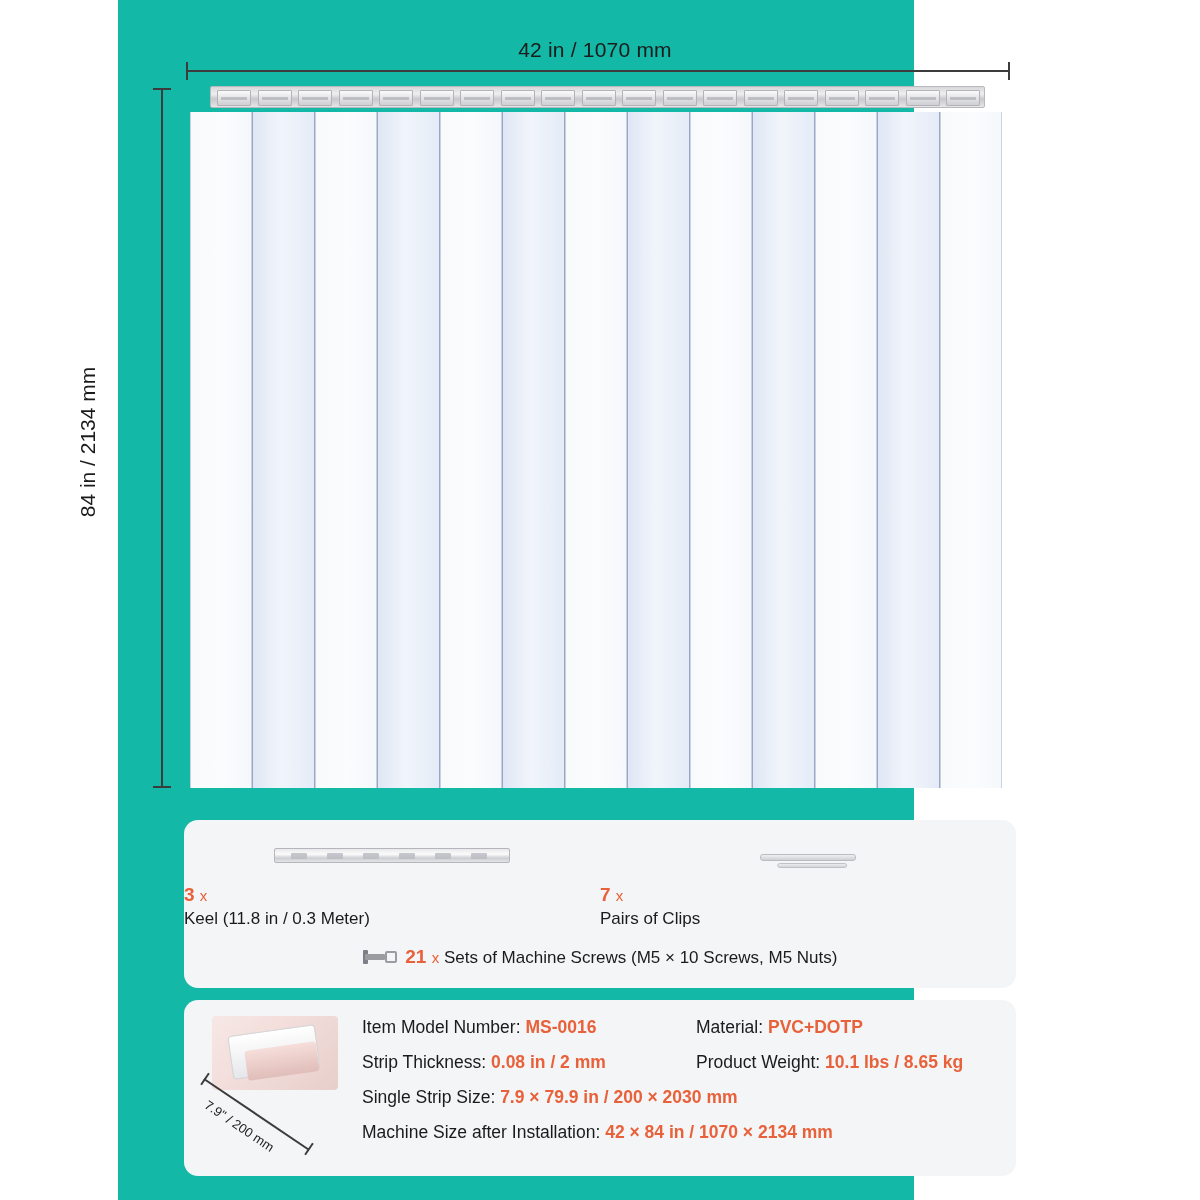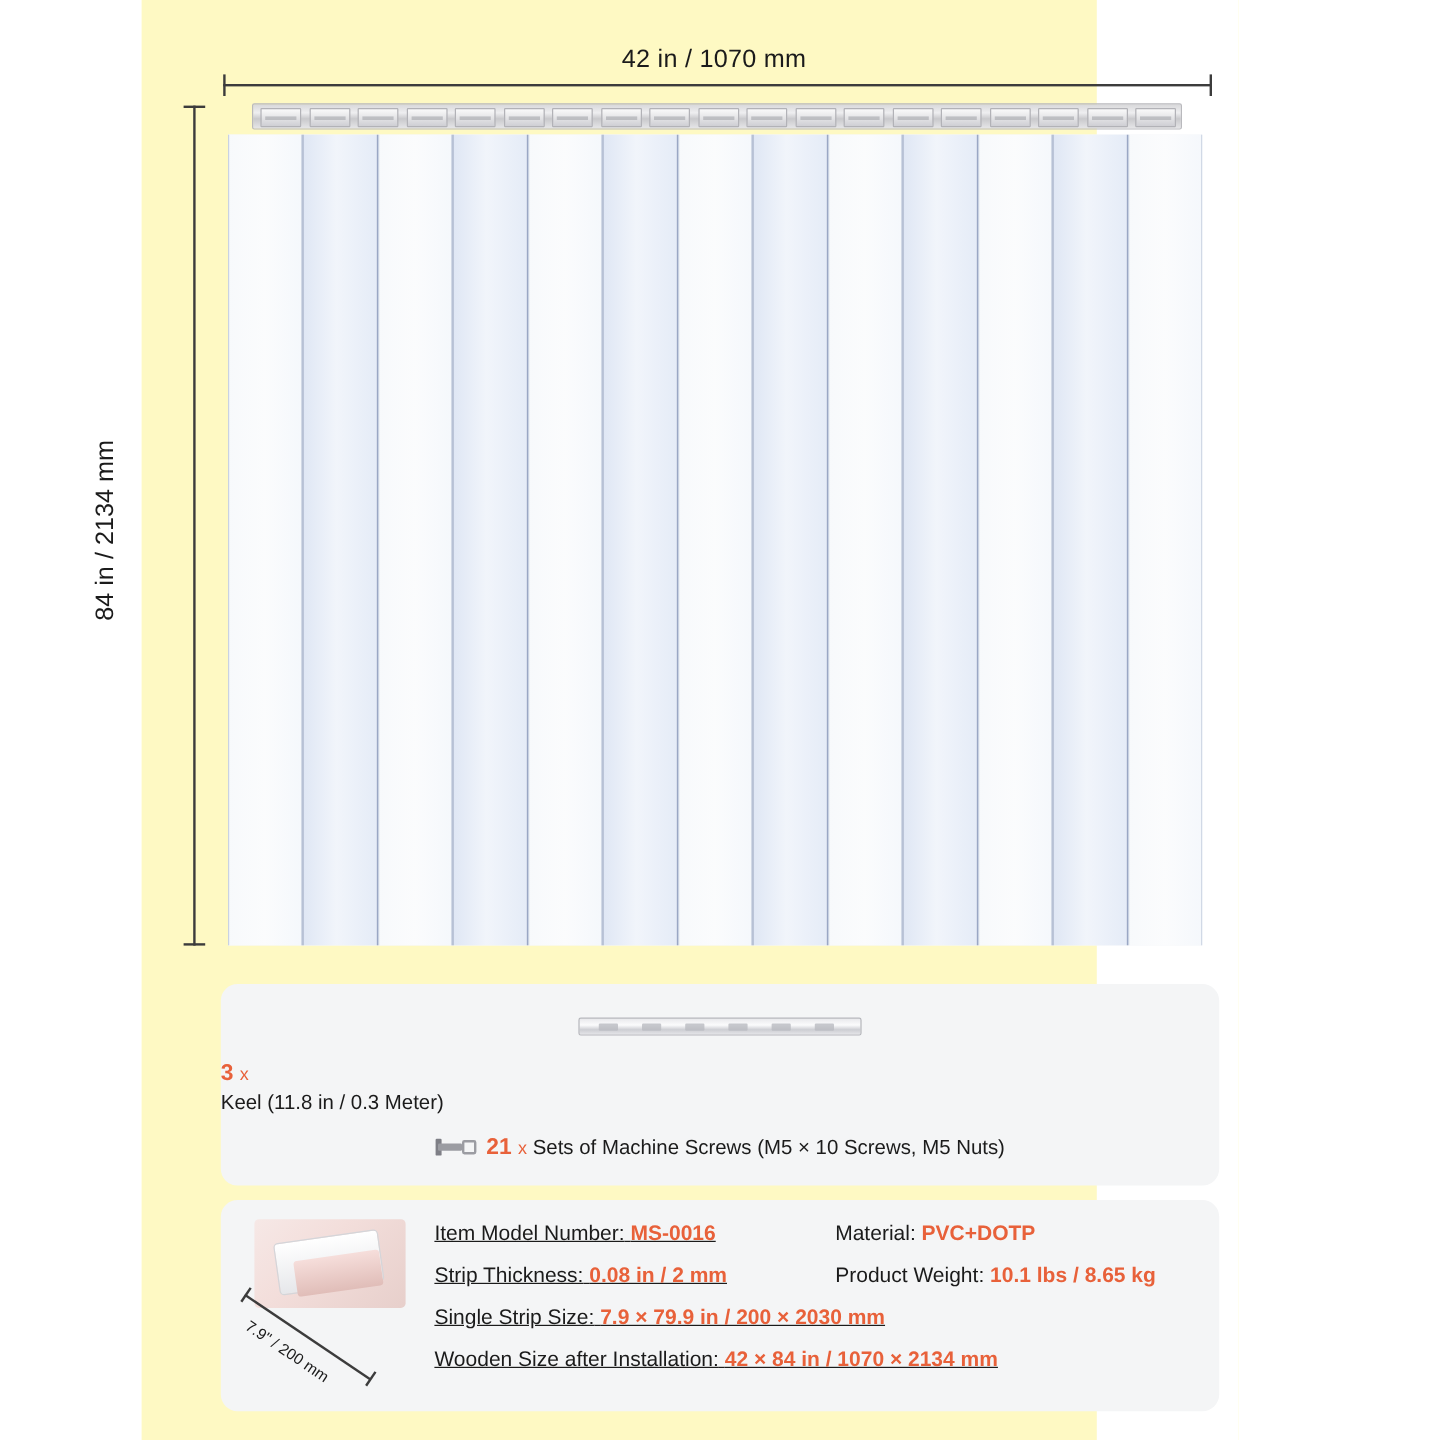--- a/index.html
+++ b/index.html
@@ -13,21 +13,21 @@
     font-family: "Liberation Sans", sans-serif;
     color: #1b1b1b;
     position: relative;
     overflow: hidden;
   }
   .page {
     position: absolute;
     left: 0; top: 0;
     width: 1032px;
     height: 1200px;
-    background: #fef9c3;
+    background: #14b8a6;
   }
   .side-pad {
     position: absolute;
     top: 0;
     width: 118px;
     height: 1200px;
     background: #ffffff;
   }
   .side-pad.left { left: 0; }
   .side-pad.right { right: 0; }
@@ -422,21 +422,21 @@
     top: 16px;
     width: 642px;
   }
   .spec-row {
     display: flex;
     margin-bottom: 13px;
     font-size: 17.5px;
     line-height: 22px;
   }
   .spec-cell { white-space: nowrap; }
-  .spec-cell.first { width: 334px; text-decoration: underline; }
+  .spec-cell.first { width: 334px; }
   .spec-label { color: #1b1b1b; }
   .spec-val { color: #e8613a; font-weight: bold; }
   .spec-row.wide .spec-cell.first { width: auto; }
 </style>
 </head>
 <body>
 
 <div class="page">
 
   <div class="side-pad left"></div>
@@ -502,20 +502,32 @@
               <span class="hole" style="left:124px"></span>
               <span class="hole" style="left:160px"></span>
               <span class="hole" style="left:196px"></span>
             </div>
           </div>
           <div class="part-count">3 <span class="x">x</span></div>
           <div class="part-name">
             <div>Keel (11.8 in / 0.3 Meter)</div>
           </div>
         </div>
+        <div class="part">
+          <div class="part-art">
+            <div>
+              <div class="clip-art"></div>
+              <div class="clip-art2"></div>
+            </div>
+          </div>
+          <div class="part-count">7 <span class="x">x</span></div>
+          <div class="part-name">
+            <div>Pairs of Clips</div>
+          </div>
+        </div>
       </div>
     <div class="parts-bottom">
       <span class="ms-icon">
         <span class="head"></span><span class="bolt"></span><span class="nut"></span>
       </span>
       <span class="cnt"><span>21</span> <span class="x">x</span></span>
       <span>Sets of Machine Screws (M5 × 10 Screws, M5 Nuts)</span>
     </div>
   </div>
 
@@ -536,18 +548,18 @@
           <div class="spec-cell"><span class="spec-label">Material:</span> <span class="spec-val">PVC+DOTP</span></div>
         </div>
         <div class="spec-row">
           <div class="spec-cell first"><span class="spec-label">Strip Thickness:</span> <span class="spec-val">0.08 in / 2 mm</span></div>
           <div class="spec-cell"><span class="spec-label">Product Weight:</span> <span class="spec-val">10.1 lbs / 8.65 kg</span></div>
         </div>
         <div class="spec-row wide">
           <div class="spec-cell first"><span class="spec-label">Single Strip Size:</span> <span class="spec-val">7.9 × 79.9 in / 200 × 2030 mm</span></div>
         </div>
         <div class="spec-row wide">
-          <div class="spec-cell first"><span class="spec-label">Wooden Size after Installation:</span> <span class="spec-val">42 × 84 in / 1070 × 2134 mm</span></div>
+          <div class="spec-cell first"><span class="spec-label">Machine Size after Installation:</span> <span class="spec-val">42 × 84 in / 1070 × 2134 mm</span></div>
         </div>
       </div>
   </div>
 
 </div>
 
 </body></html>

